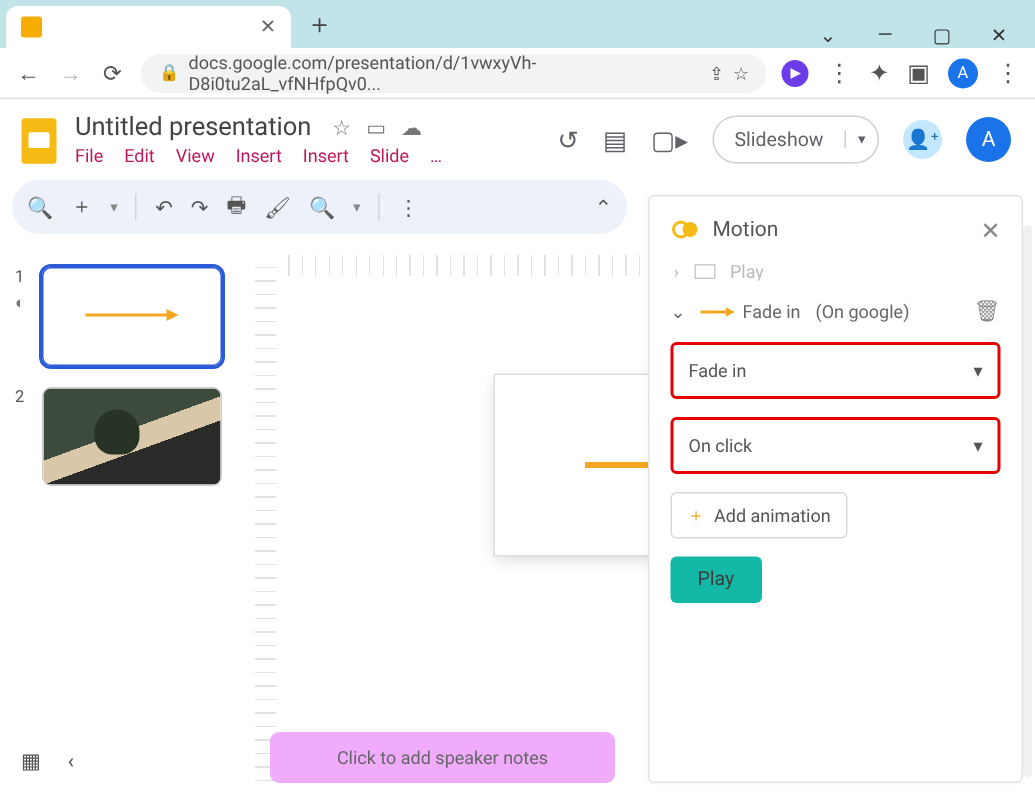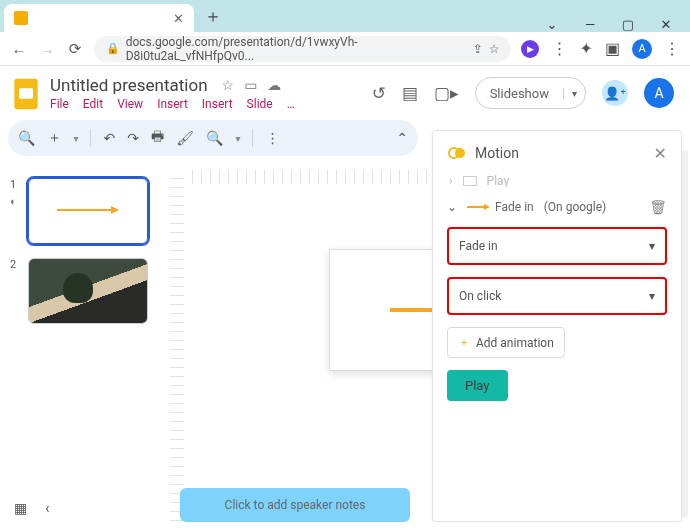--- a/index.html
+++ b/index.html
@@ -58,21 +58,21 @@
   .animicon{ font-size:11px;color:#777; margin-top:4px;}
 
   .canvaswrap { flex:1; position:relative; display:flex; align-items:flex-start; justify-content:center; }
   .ruler-v{position:absolute;left:0;top:0;bottom:0;width:14px;background:repeating-linear-gradient(#fff,#fff 8px,#e2e2e2 8px,#e2e2e2 9px);}
   .ruler-h{position:absolute;left:14px;right:0;top:0;height:14px;background:repeating-linear-gradient(90deg,#fff,#fff 8px,#e2e2e2 8px,#e2e2e2 9px);}
   .canvas { margin-top:80px; width:200px;height:120px; background:#fff; box-shadow:0 0 0 1px #ddd, 0 3px 10px rgba(0,0,0,.15); position:relative;}
   .canvas .bigarrow{ position:absolute;left:60px;top:58px;width:90px;height:4px;background:#f5a623;}
   .canvas .bigarrow:after{content:"";position:absolute;right:-10px;top:-5px;border-left:14px solid #f5a623;border-top:7px solid transparent;border-bottom:7px solid transparent;}
 
   
-  .speaker{position:absolute;bottom:6px;left:180px;right:280px;height:34px;background:#7dd3fc;border-radius:6px;display:flex;align-items:center;justify-content:center;font-size:12px;color:#666;}
+  .speaker{position:absolute;bottom:6px;left:180px;right:280px;height:34px;background:#f0abfc;border-radius:6px;display:flex;align-items:center;justify-content:center;font-size:12px;color:#666;}
   .btmctrl{position:absolute;bottom:12px;left:14px;display:flex;gap:18px;color:#555;font-size:14px;align-items:center;}
 
   
   .panel{ position:absolute; top:130px; right:8px; width:250px; bottom:6px; background:#fff; border:1px solid #e3e3e3; border-radius:4px; box-shadow:-1px 0 4px rgba(0,0,0,.04); padding:12px 14px; display:flex; flex-direction:column; gap:12px;}
   .panelhdr{display:flex;align-items:center;gap:8px;}
   .moticon{width:20px;height:20px;}
   .panelhdr .t{ font-size:14px;color:#555; flex:1;}
   .panelhdr .x{ font-size:16px;color:#888;}
   .ghostrow{display:flex;gap:10px;color:#bbb;font-size:12px;align-items:center;height:12px;overflow:hidden;padding-left:2px;}
   .sectt{ font-size:12px;color:#555;font-weight:500;}

